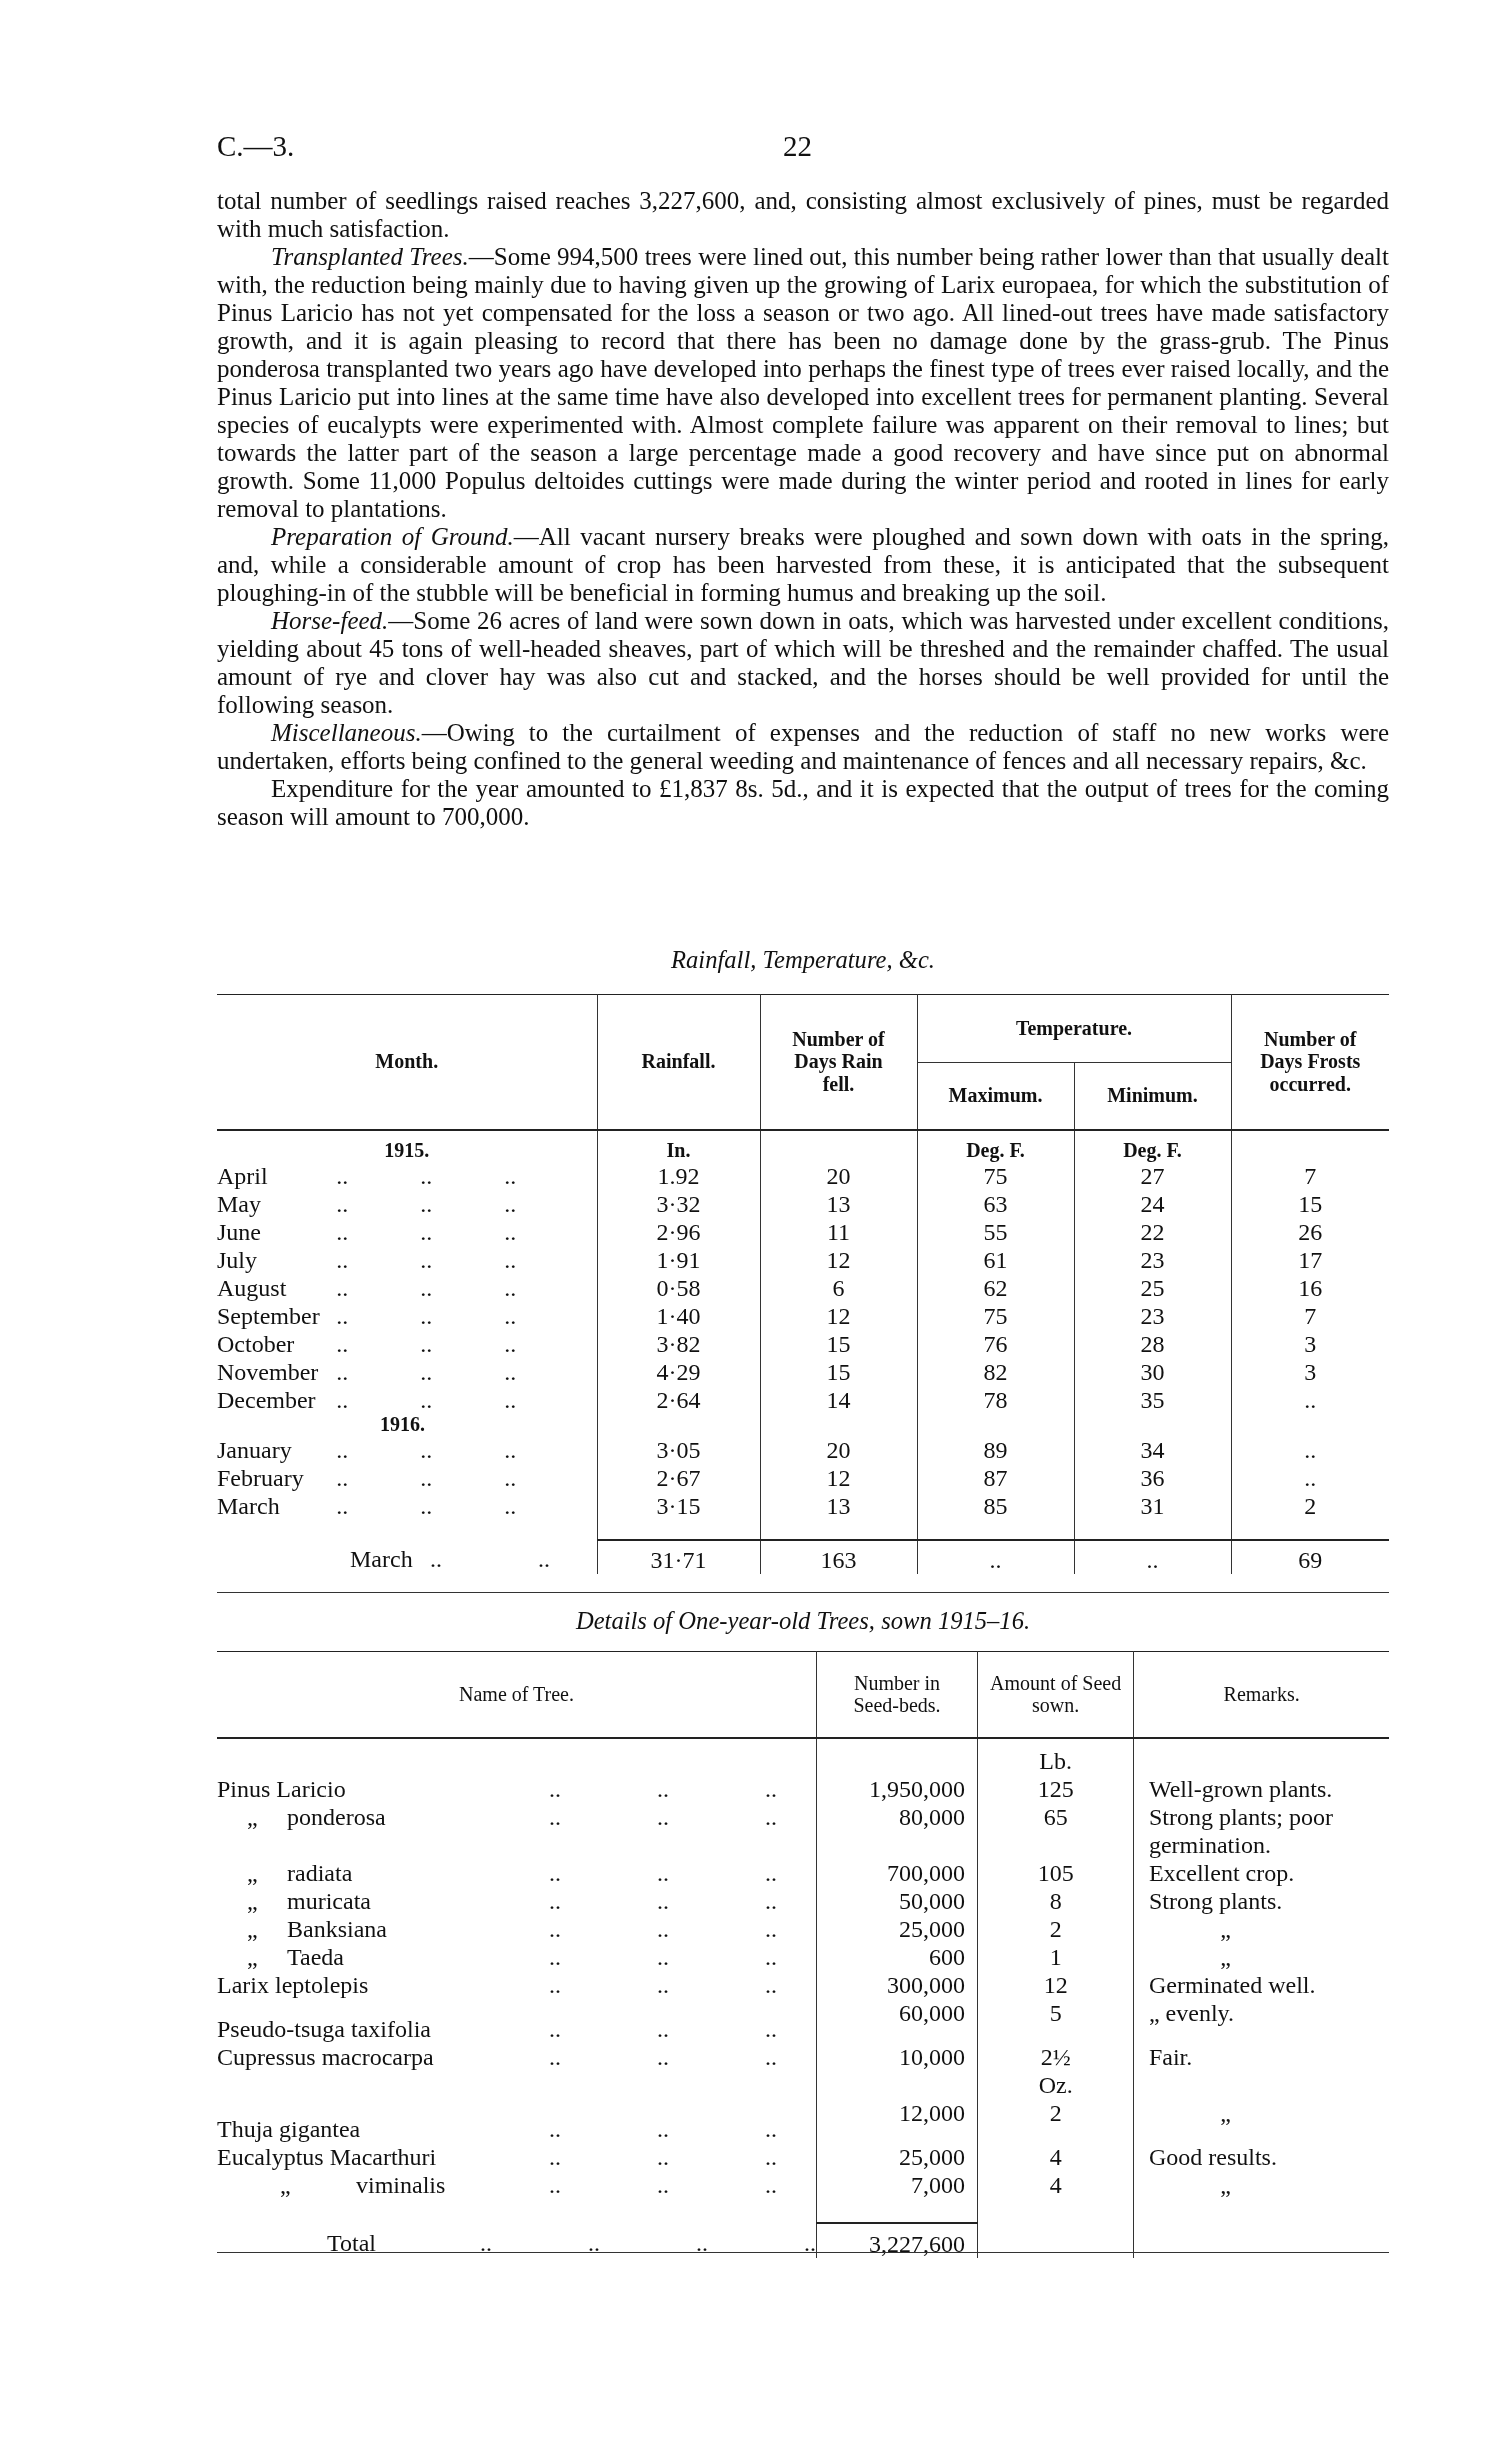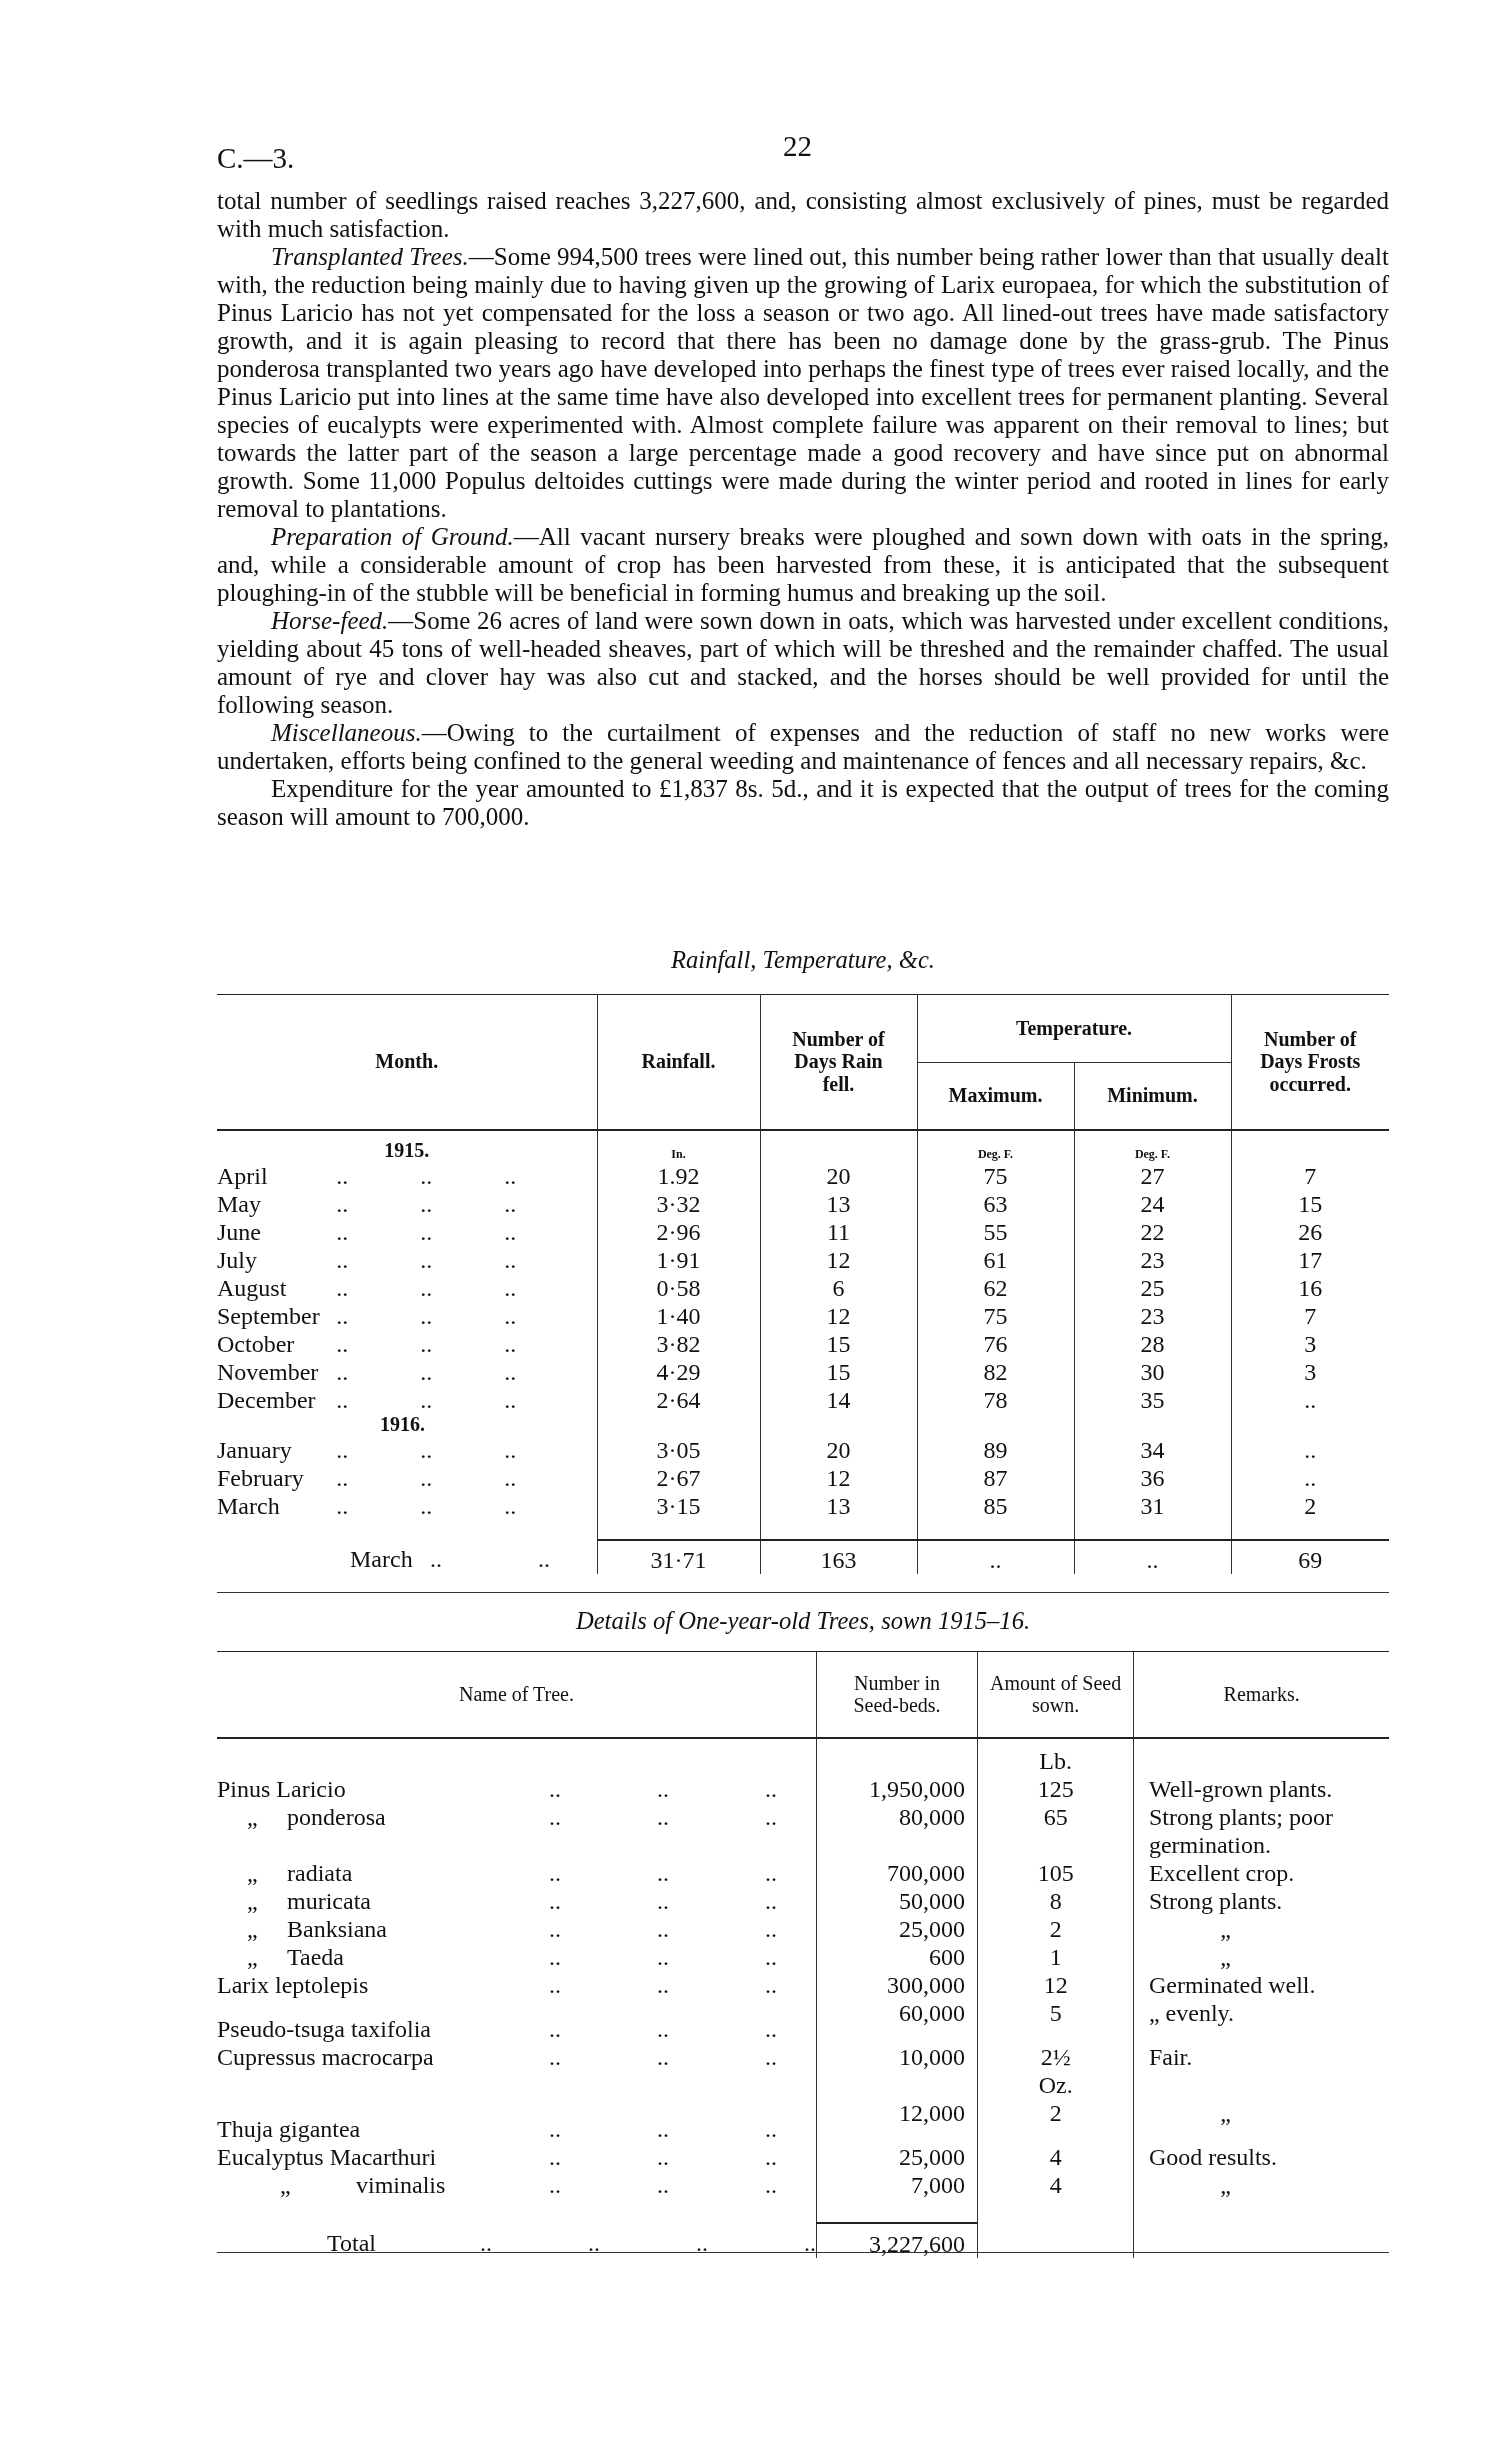--- a/index.html
+++ b/index.html
@@ -1,35 +1,35 @@
 <!DOCTYPE html>
 <html style="font-size:10.6px"><head>
 <meta charset="utf-8">
 <style>
   html, body { margin: 0; padding: 0; background: #ffffff; }
   body { width: 1490px; height: 2462px; position: relative; overflow: hidden;
          font-family: "Liberation Serif", "DejaVu Serif", serif; color: #111; }
   .page-header { position: absolute; top: 130px; left: 217px; width: 1172px; height: 40px; font-size: 29px; }
-  .page-header .ref { position: absolute; left: 0; top: 12px; }
+  .page-header .ref { position: absolute; left: 0; top: 0; }
   .page-header .num { position: absolute; left: 566px; top: 0; }
   .body-text { position: absolute; top: 187px; left: 217px; width: 1172px; font-size: 25px; line-height: 28px; text-align: justify; }
   .body-text p { margin: 0; }
   .body-text p.indent { text-indent: 54px; }
   .body-text i { font-style: italic; }
   .table-title { position: absolute; left: 217px; width: 1172px; text-align: center; font-style: italic; font-size: 24.6px; }
   table { border-collapse: collapse; position: absolute; left: 217px; width: 1172px; font-size: 24px; }
   td, th { padding: 0; vertical-align: top; font-weight: normal; }
   .hdr th { font-weight: bold; font-size: 20px; line-height: 22.6px; vertical-align: middle; text-align: center; }
   .rule-top { border-top: 1.3px solid #222; }
   .rule-bot { border-bottom: 2px solid #222; }
   .vl { border-left: 1px solid #333; }
   .num { text-align: center; }
   .rowtxt { line-height: 28px; height: 28px; white-space: nowrap; }
   .dots { letter-spacing: 0; }
-  .unit { font-weight: bold; font-size: 12px; text-align: center; }
+  .unit { font-weight: bold; font-size: 20px; text-align: center; }
   .year { text-align: center; font-size: 20px; font-weight: bold; }
   .remark { padding-left: 14.6px; white-space: normal; line-height: 28px; }
 </style>
 </head>
 <body>
 
 <div class="page-header">
   <span class="ref">C.—3.</span>
   <span class="num">22</span>
 </div>

